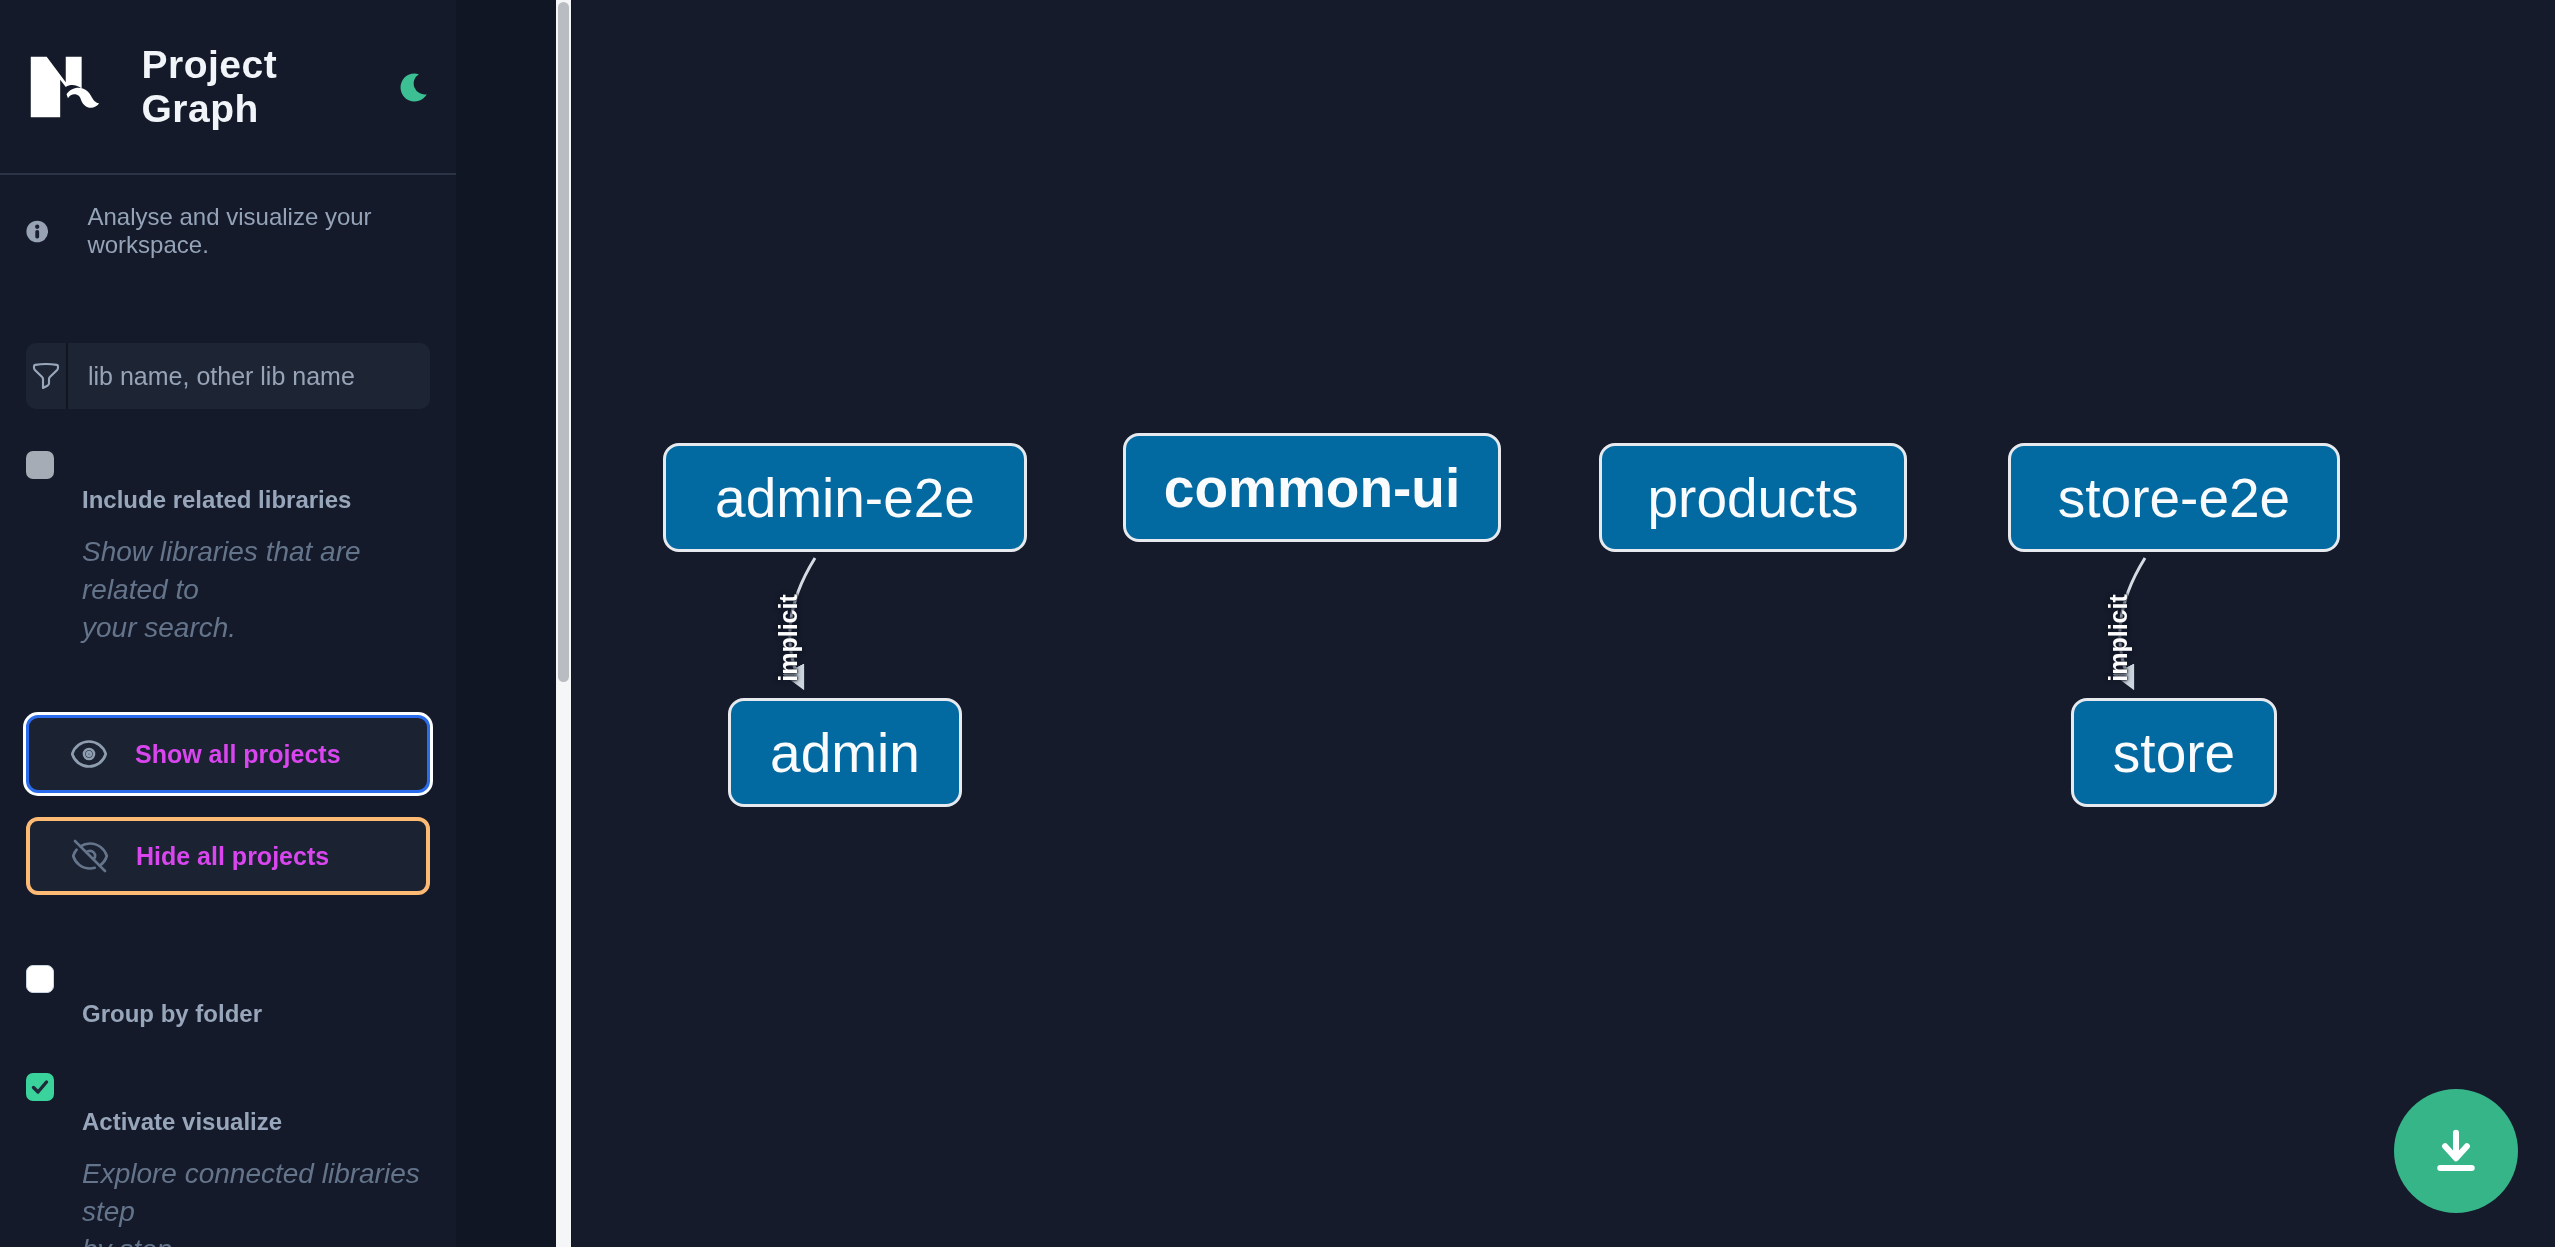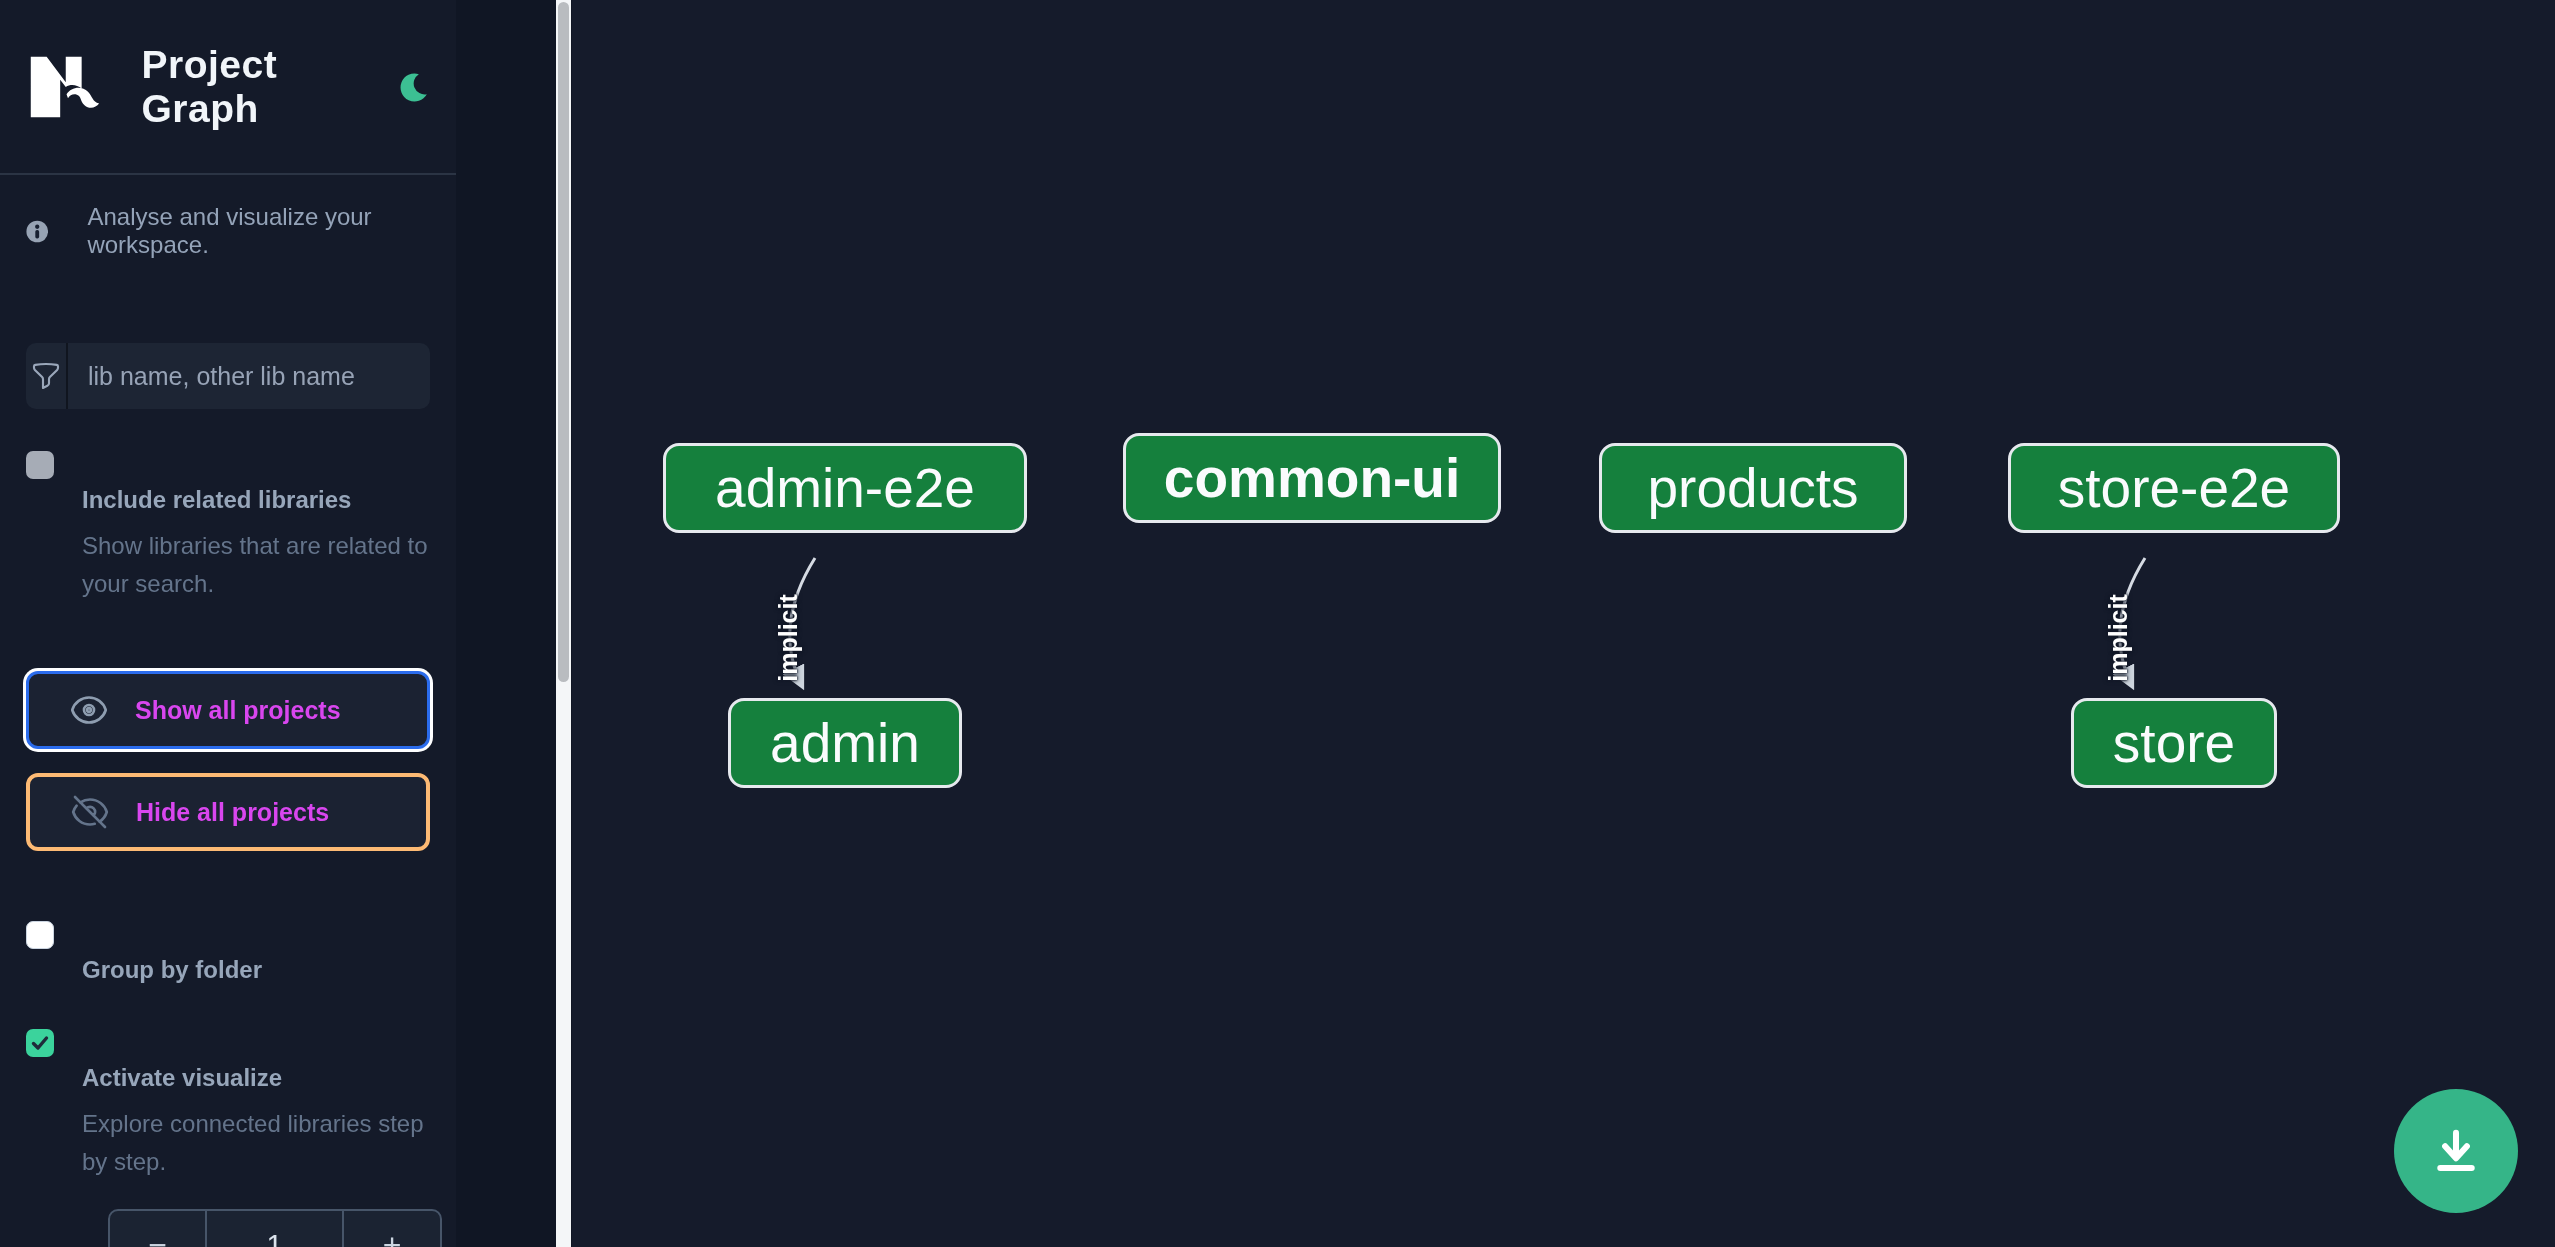--- a/index.html
+++ b/index.html
@@ -2,21 +2,21 @@
 <html><head>
 <meta charset="utf-8">
 <style>
   html,body{margin:0;padding:0;background:#101624;}
   body{width:2555px;height:1247px;position:relative;overflow:hidden;
        font-family:"Liberation Sans",sans-serif;}
 
   
   .canvas{position:absolute;left:572px;top:0;width:1983px;height:1247px;background:#151b2b;}
   .edges{position:absolute;left:0;top:0;width:100%;height:100%;}
-  .node{position:absolute;height:90px;box-sizing:border-box;background:#15803d;
+  .node{position:absolute;height:109px;box-sizing:border-box;background:#0369a1;
         border:3px solid #e6e9ee;border-radius:16px;color:#fafbfd;font-size:55px;
         display:flex;align-items:center;justify-content:center;cursor:pointer;}
   .n0{left:91px;top:443px;width:364px;}
   .n1{left:551px;top:433px;width:378px;font-weight:bold;}
   .n2{left:1027px;top:443px;width:308px;}
   .n3{left:1436px;top:443px;width:332px;}
   .n4{left:156px;top:698px;width:234px;}
   .n5{left:1499px;top:698px;width:206px;}
   .edge-label{position:absolute;width:140px;height:30px;line-height:30px;text-align:center;
         color:#ffffff;font-size:25px;font-weight:bold;transform:rotate(-90deg);
@@ -42,21 +42,21 @@
           font-size:25px;padding:0 20px;font-family:"Liberation Sans",sans-serif;}
   .search input::placeholder{color:#97a3b6;opacity:1;}
 
   .opt{margin:0 26px;display:flex;gap:28px;}
   .opt .box{flex:0 0 28px;width:28px;height:28px;border-radius:7px;margin-top:2px;cursor:pointer;}
   .box-gray{background:#a6acb6;}
   .box-white{background:#ffffff;border:1px solid #cbd5e1;box-sizing:border-box;}
   .box-green{background:#3bd39c;display:flex;align-items:center;justify-content:center;}
   .opt .txt{width:400px;}
   .opt .t{color:#97a6ba;font-size:24px;font-weight:700;line-height:30px;margin-top:36px;}
-  .opt .d{color:#64748b;font-size:24px;line-height:38px;margin-top:12px;white-space:pre-line;}
+  .opt .d{color:#64748b;font-size:28px;line-height:38px;margin-top:18px;white-space:pre-line;font-style:italic;}
   .o1{margin-top:40px;}
   .o2{margin-top:68px;}
   .o3{margin-top:42px;}
 
   .btn{margin:0 26px;height:78px;background:#1b2232;border-radius:12px;display:flex;
        align-items:center;padding-left:40px;gap:26px;box-sizing:border-box;cursor:pointer;
        color:#d946ef;font-size:25px;font-weight:600;}
   .btn-focus{margin-top:68px;border:3px solid #2b6ced;box-shadow:0 0 0 3px #fdfeff;}
   .btn-plain{margin-top:24px;border:4px solid #fdba74;}
 

